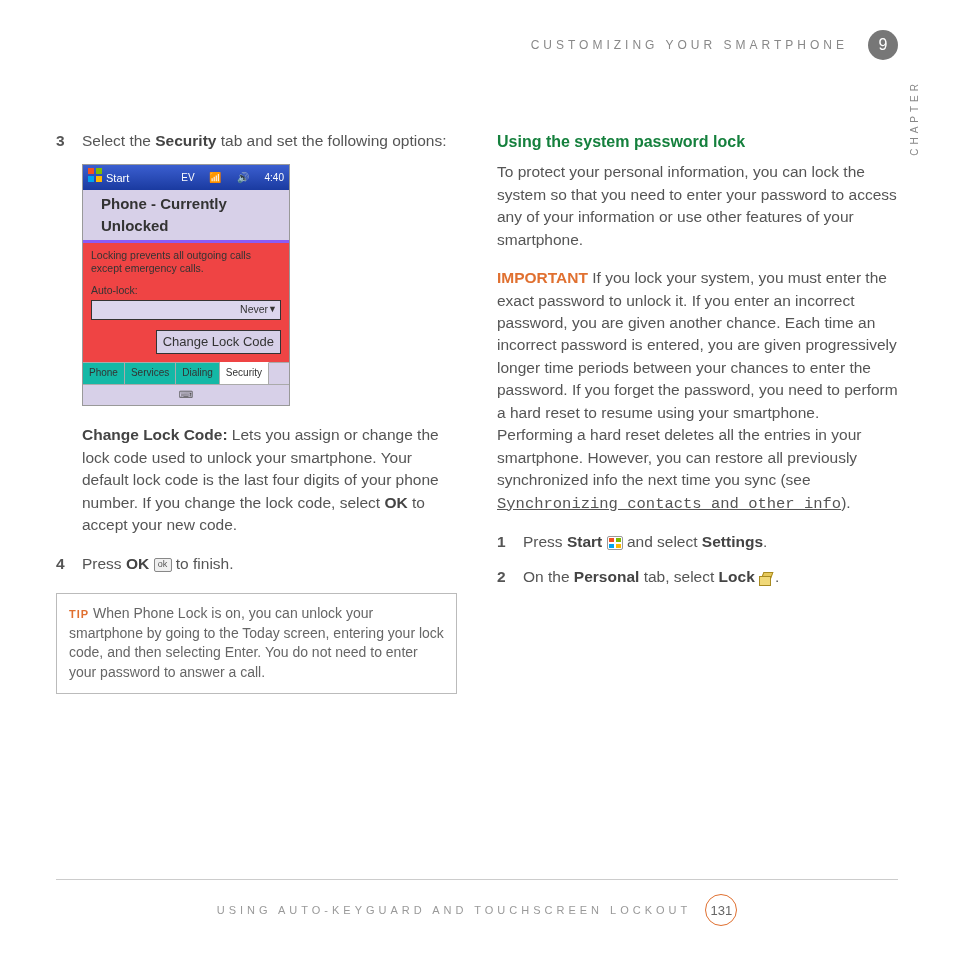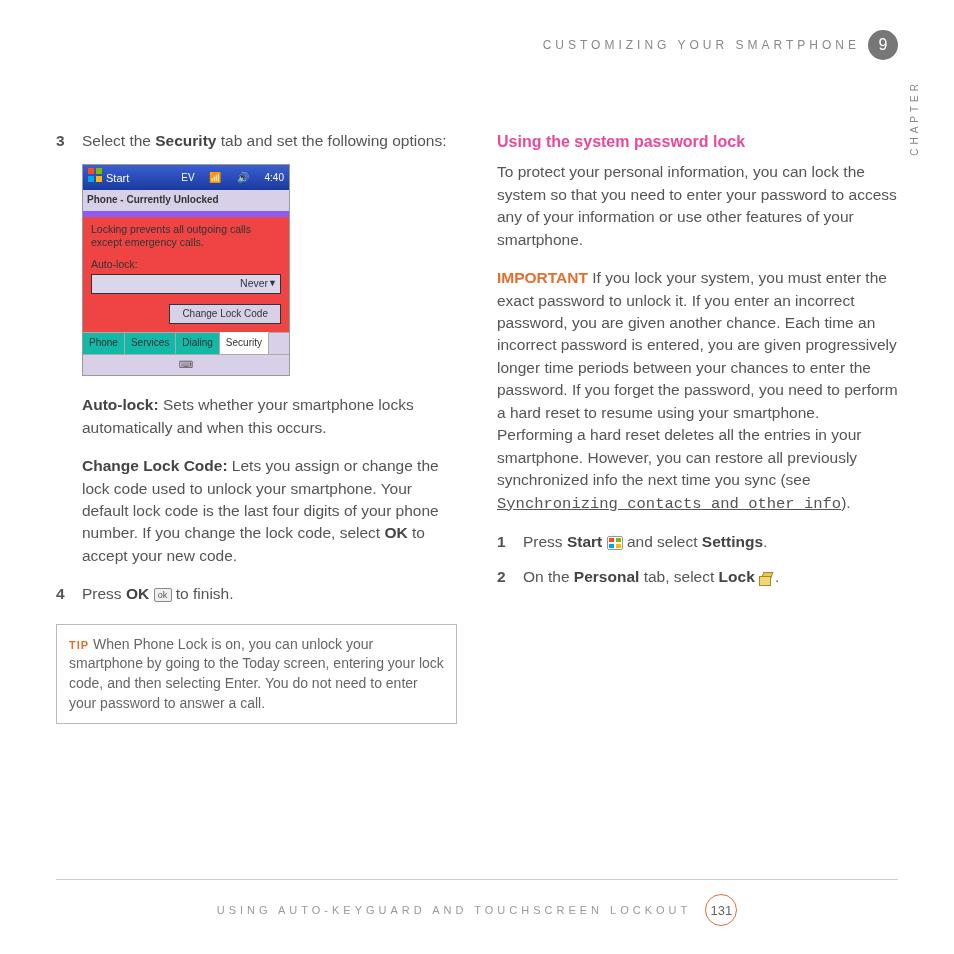--- a/index.html
+++ b/index.html
@@ -9,21 +9,21 @@
     font-family: Arial, Helvetica, sans-serif;
     color: #4a4a4a;
     background: #fff;
     position: relative;
     padding: 30px 56px 60px 56px;
   }
   .header-row {
     display: flex;
     justify-content: flex-end;
     align-items: center;
-    gap: 8px;
+    gap: 20px;
     margin-bottom: 70px;
   }
   .header-title {
     font-size: 12px;
     letter-spacing: 4px;
     color: #888;
   }
   .chapter-badge {
     width: 30px; height: 30px;
     border-radius: 50%;
@@ -92,25 +92,25 @@
     position: relative;
   }
   .win-icon::before { content:""; position:absolute; left:0; top:0; width:6px; height:6px; background:#f25022; }
   .win-icon::after  { content:""; position:absolute; left:8px; top:0; width:6px; height:6px; background:#7fba00; }
   .win-icon span::before { content:""; position:absolute; left:0; top:8px; width:6px; height:6px; background:#00a4ef; }
   .win-icon span::after  { content:""; position:absolute; left:8px; top:8px; width:6px; height:6px; background:#ffb900; }
   .ss-status { display:flex; gap:15px; align-items:center; font-size:10px; }
   .ss-status span { font-size:10px; }
   .ss-subtitle {
     background: #d7d0e8;
-    padding: 3px 4px;
+    padding: 3px 18px;
     font-weight: bold;
     color: #333;
-    font-size: 10px;
-    border-bottom: 6px solid #8b5cf6;
+    font-size: 15px;
+    border-bottom: 3px solid #8b5cf6;
   }
   .ss-body {
     padding: 6px 8px 8px;
     background: #ef4444;
     color: #333;
   }
   .ss-body p { font-size: 10.5px; line-height: 1.25; margin-bottom: 8px; }
   .ss-label { font-size: 10.5px; margin-bottom: 2px; display:block; }
   .ss-select {
     width: 100%;
@@ -118,22 +118,22 @@
     background: #dcd6ed;
     font-size: 10.5px;
     padding: 1px 3px;
     display:flex; justify-content:flex-end; align-items:center;
     margin-bottom: 10px;
   }
   .ss-select .arrow { font-size: 9px; }
   .ss-btn {
     border: 1px solid #333;
     background: #d7d0e8;
-    font-size: 10px;
-    padding: 2px 12px;
+    font-size: 13px;
+    padding: 2px 6px;
     float: right;
   }
   .ss-clearfix::after { content:""; display:block; clear:both; }
   .ss-tabs {
     display: flex;
     background: #d7d0e8;
     border-top: 1px solid #aaa;
     font-size: 10px;
   }
   .ss-tab {
@@ -174,21 +174,21 @@
     font-weight: bold;
     font-size: 11px;
     letter-spacing: 1px;
   }
   .important-label {
     color: #e07030;
     font-weight: bold;
   }
   .section-heading {
     font-weight: bold;
-    color: #ec4899;
+    color: #15803d;
     font-size: 16px;
     margin-bottom: 8px;
   }
   .link { text-decoration: underline; font-family: Liberation Mono, monospace; }
   .footer {
     position: absolute;
     left: 56px; right: 56px; bottom: 28px;
     border-top: 1px solid #ccc;
     padding-top: 14px;
     display: flex;
@@ -271,23 +271,20 @@
         <span class="ss-tab">Phone</span>
         <span class="ss-tab">Services</span>
         <span class="ss-tab">Dialing</span>
         <span class="ss-tab active">Security</span>
       </div>
       <div class="ss-bottombar">
         <span>⌨</span>
       </div>
     </div>
 
-    <p class="para indent">
-      <span class="bold">Auto-lock:</span><span> Sets whether your smartphone locks automatically and when this occurs.</span>
-    </p>
 
     <p class="para indent">
       <span class="bold">Change Lock Code:</span><span> Lets you assign or change the lock code used to unlock your smartphone. Your default lock code is the last four digits of your phone number. If you change the lock code, select </span><span class="bold">OK</span><span> to accept your new code.</span>
     </p>
 
     <div class="step">
       <div class="step-num">4</div>
       <div class="step-body">
         <span>Press </span><span class="bold">OK</span>
         <span class="inline-icon">ok</span>

